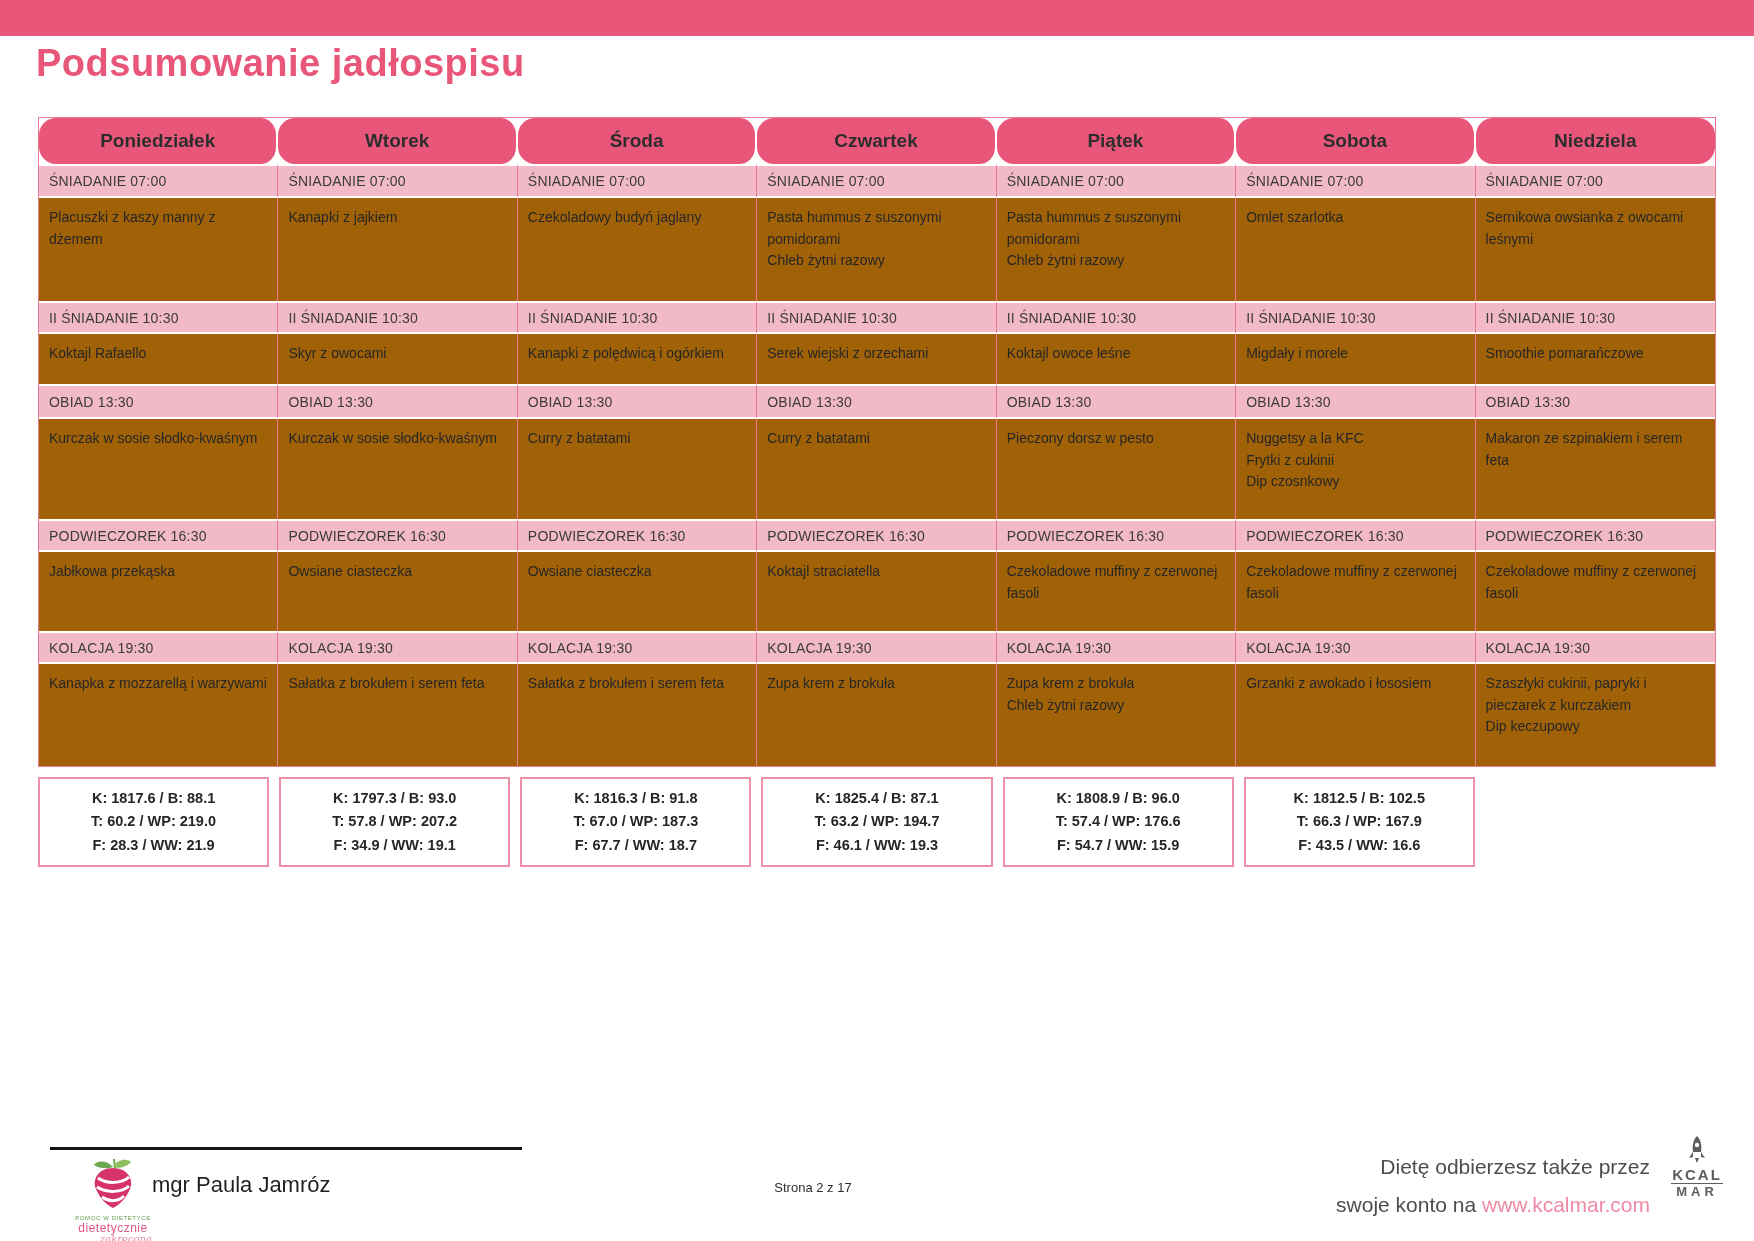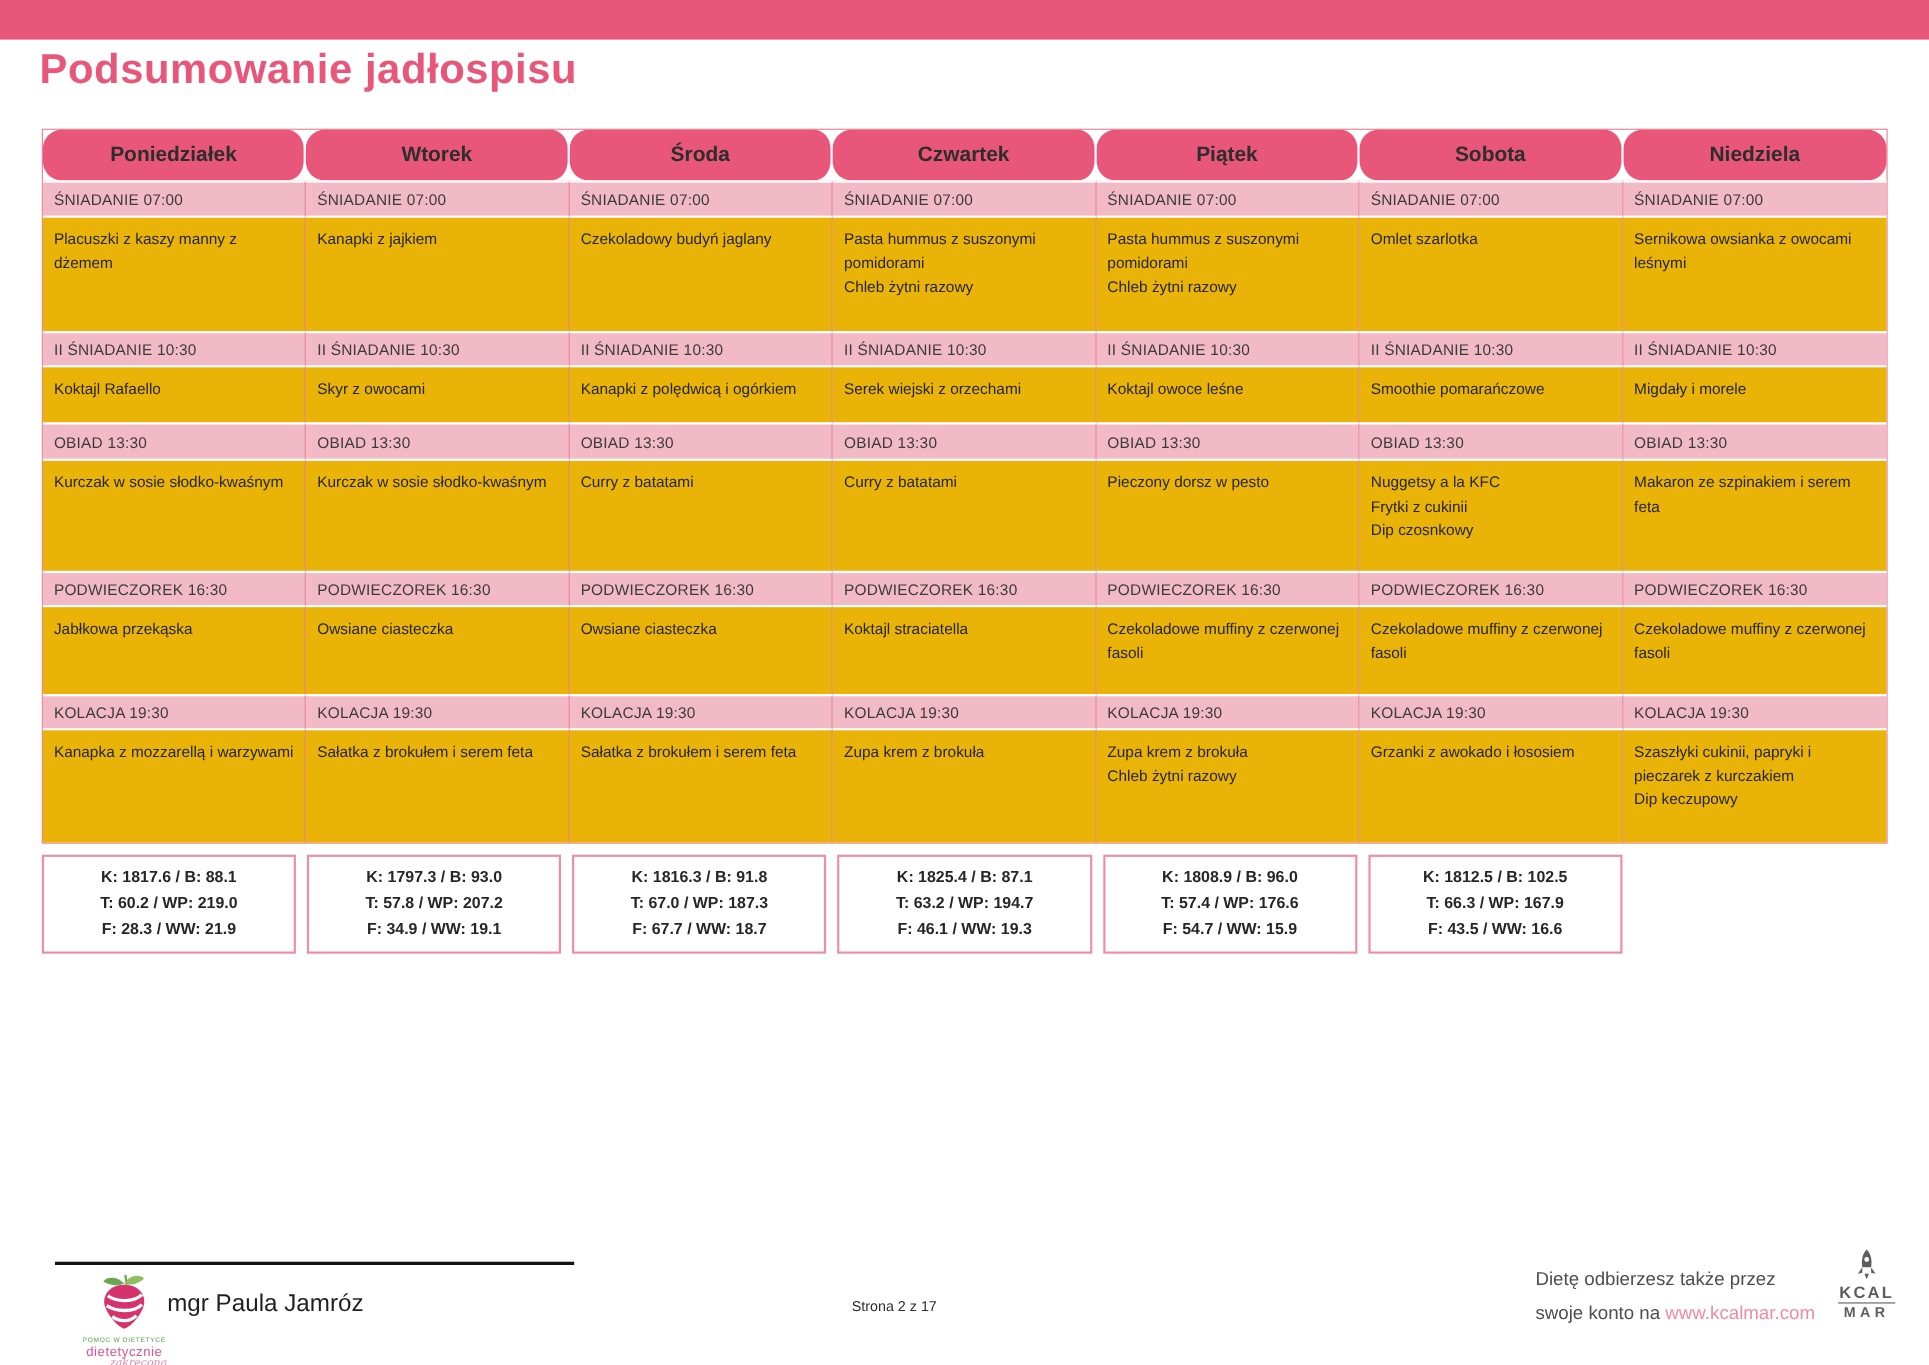--- a/index.html
+++ b/index.html
@@ -41,21 +41,21 @@
   }
   .day-header:nth-child(7n){border-right:none;}
   .label-cell{
     background:var(--band);
     border-top:2px solid #ffffff;border-bottom:2px solid #ffffff;
     display:flex;align-items:center;
     padding:4px 10px;
     font-size:14px;color:#3b3b3b;letter-spacing:0.2px;
   }
   .item-cell{
-    background:#eab308;
+    background:#a16207;
     padding:9px 10px;
     font-size:14px;color:var(--ink);
     line-height:1.55;white-space:pre-line;
   }
   #summary-row{
     position:absolute;left:38px;top:777px;width:1678px;
     display:grid;grid-template-columns:repeat(7,1fr);column-gap:10px;
   }
   .summary-cell{
     border:2px solid var(--sum-border);
@@ -64,22 +64,22 @@
     line-height:1.62;white-space:pre-line;background:#fff;
   }
   .footer-line{position:absolute;left:50px;top:1147px;width:472px;height:3px;background:#141414;}
   .brand-logo{position:absolute;left:58px;top:1156px;width:110px;text-align:center;}
   .brand-tagline{font-size:6px;color:#5f9e4a;letter-spacing:0.6px;margin-top:1px;}
   .brand-name1{font-size:12px;color:#E0548A;letter-spacing:0.5px;}
   .brand-name2{font-size:10px;color:#E887A8;font-style:italic;font-family:"DejaVu Serif",serif;margin-left:26px;margin-top:-2px;}
   .dietitian-name{position:absolute;left:152px;top:1172px;font-size:22px;color:#1f1f1f;}
   .page-number{position:absolute;left:0;top:1180px;width:1626px;text-align:center;font-size:13px;color:#2e2e2e;}
   .delivery-text{
-    position:absolute;right:104px;top:1148px;text-align:left;
-    font-size:17px;color:#4d4d4d;line-height:1.8;
+    position:absolute;right:104px;top:1148px;text-align:right;
+    font-size:21px;color:#4d4d4d;line-height:1.8;
   }
   .delivery-link{color:#EF8AA4;text-decoration:none;}
   .kcalmar-logo{position:absolute;right:16px;top:1136px;width:82px;text-align:center;color:#5d5d5d;}
   .kcalmar-word-top{font-size:15px;font-weight:700;letter-spacing:2px;text-transform:uppercase;margin-top:-2px;}
   .kcalmar-word-bottom{font-size:13px;font-weight:700;letter-spacing:4px;text-transform:uppercase;border-top:1.5px solid #5d5d5d;width:52px;margin:0 auto;}
 </style>
 </head>
 <body>
 
 <div class="topbar"></div>
@@ -115,22 +115,22 @@
     <div class="cell label-cell">II ŚNIADANIE 10:30</div>
     <div class="cell label-cell">II ŚNIADANIE 10:30</div>
     <div class="cell label-cell">II ŚNIADANIE 10:30</div>
     <div class="cell label-cell">II ŚNIADANIE 10:30</div>
     <div class="cell label-cell">II ŚNIADANIE 10:30</div>
     <div class="cell item-cell">Koktajl Rafaello</div>
     <div class="cell item-cell">Skyr z owocami</div>
     <div class="cell item-cell">Kanapki z polędwicą i ogórkiem</div>
     <div class="cell item-cell">Serek wiejski z orzechami</div>
     <div class="cell item-cell">Koktajl owoce leśne</div>
+    <div class="cell item-cell">Migdały i morele</div>
     <div class="cell item-cell">Smoothie pomarańczowe</div>
-    <div class="cell item-cell">Migdały i morele</div>
     <div class="cell label-cell">OBIAD 13:30</div>
     <div class="cell label-cell">OBIAD 13:30</div>
     <div class="cell label-cell">OBIAD 13:30</div>
     <div class="cell label-cell">OBIAD 13:30</div>
     <div class="cell label-cell">OBIAD 13:30</div>
     <div class="cell label-cell">OBIAD 13:30</div>
     <div class="cell label-cell">OBIAD 13:30</div>
     <div class="cell item-cell">Kurczak w sosie słodko-kwaśnym</div>
     <div class="cell item-cell">Kurczak w sosie słodko-kwaśnym</div>
     <div class="cell item-cell">Curry z batatami</div>

